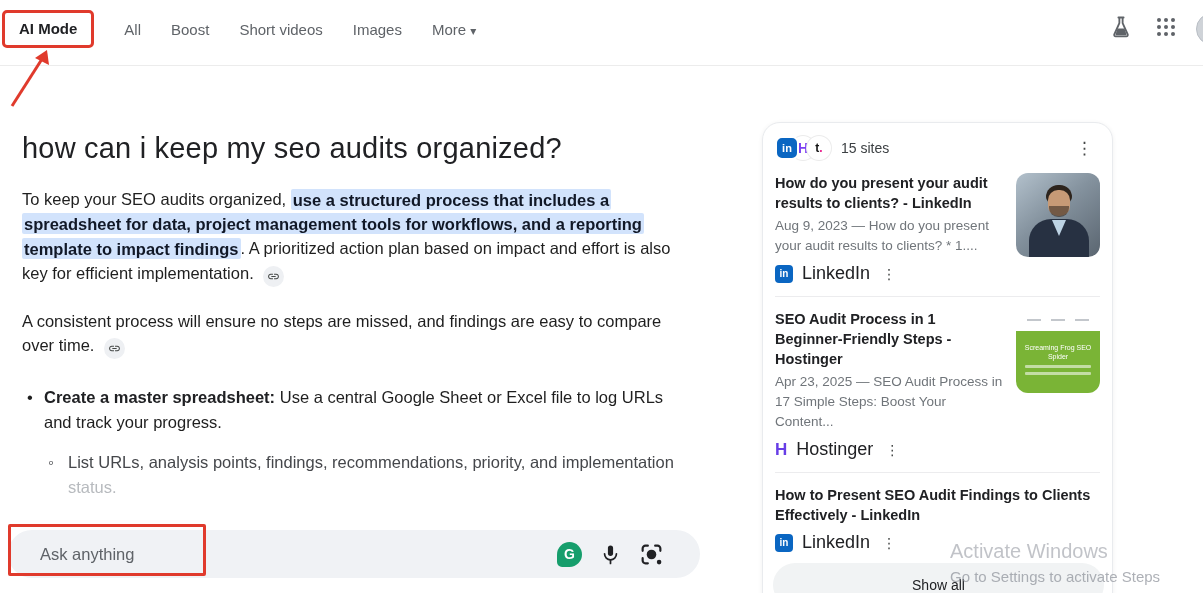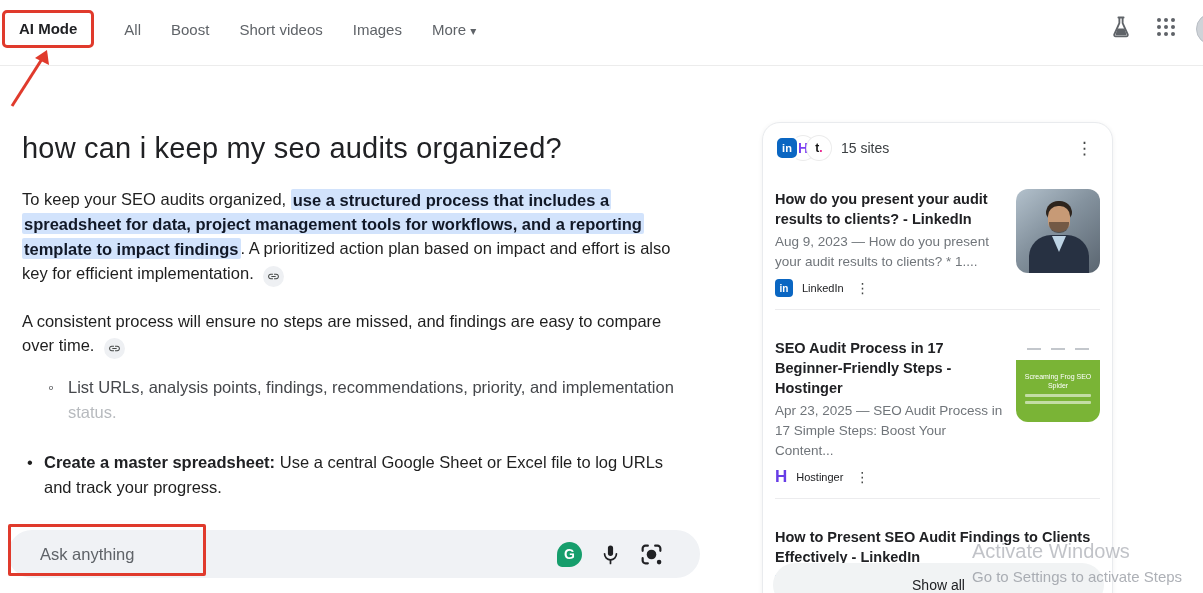--- a/index.html
+++ b/index.html
@@ -77,29 +77,29 @@
          border:2px solid #fff; flex-shrink:0; }
   .fav + .fav { margin-left:-8px; }
   .fav-in { background:#0a66c2; border-radius:7px; color:#fff; font-weight:bold; font-size:11px; z-index:3; }
   .fav-h  { background:#fff; box-shadow:0 0 0 1px #ececec; color:#7b3ff2; font-weight:800; font-size:14px; z-index:2; }
   .fav-t  { background:#fff; box-shadow:0 0 0 1px #ececec; color:#111; font-weight:800; font-size:12px; z-index:4; }
   .fav-t .dot { color:#e91e8c; }
   .sites-count { margin-left:10px; font-size:14px; color:#3c4043; }
   .overflow-dots { margin-left:auto; color:#444746; font-size:17px; line-height:17px; padding:2px 7px;
                    cursor:pointer; user-select:none; }
 
-  .scard { display:flex; margin-top:28px; }
+  .scard { display:flex; margin-top:12px; }
   .scard-text { flex:1; min-width:0; }
   .scard-title { font-size:14.5px; font-weight:bold; line-height:20px; color:#202124; cursor:pointer; }
   .scard-snippet { margin-top:3px; font-size:13.5px; line-height:20px; color:#70757a; }
   .scard-source { margin-top:7px; display:flex; align-items:center; }
   .src-icon-in { width:18px; height:18px; border-radius:4px; background:#0a66c2; color:#fff;
                  font-size:10px; font-weight:bold; display:flex; align-items:center; justify-content:center; }
   .src-icon-h { color:#673de6; font-weight:800; font-size:17px; line-height:18px; }
-  .src-label { font-size:11px; color:#202124; margin-left:9px; }
+  .src-label { font-size:18px; color:#202124; margin-left:9px; }
   .src-dots { color:#444746; font-size:14px; margin-left:12px; cursor:pointer; }
   .scard-thumb { width:84px; height:84px; border-radius:12px; margin-left:12px; overflow:hidden;
                  flex-shrink:0; position:relative; cursor:pointer; }
 
   
   .thumb-photo { background:linear-gradient(140deg,#b3c1cc 0%,#84929e 45%,#5a6570 100%); }
   .thumb-photo .hair { position:absolute; left:30px; top:12px; width:26px; height:18px;
                        background:#2d241d; border-radius:12px 12px 6px 6px; }
   .thumb-photo .face { position:absolute; left:32px; top:17px; width:22px; height:26px;
                        background:#c79a76; border-radius:10px; }
@@ -119,21 +119,21 @@
 
   .sdivider { height:1px; background:#ececee; margin-top:12px; }
 
   .showall-btn {
     position:absolute; left:10px; top:440px; width:331px; height:44px; border-radius:22px;
     background:#f1f3f4; display:flex; align-items:center; justify-content:center;
     font-size:14px; color:#202124; cursor:pointer; z-index:2;
   }
 
   
-  .watermark { position:absolute; left:972px; top:540px; z-index:9; pointer-events:none; white-space:nowrap; }
+  .watermark { position:absolute; left:950px; top:540px; z-index:9; pointer-events:none; white-space:nowrap; }
   .wm1 { font-size:20px; color:rgba(142,146,154,.55); }
   .wm2 { font-size:15px; color:rgba(142,146,154,.72); margin-top:5px; }
 
   svg { display:block; }
 </style>
 </head>
 <body>
 
 <div class="topnav">
   <div class="ai-mode-box">
@@ -190,26 +190,26 @@
 
   <div class="para">
     <span>A consistent process will ensure no steps are missed, and findings are easy to compare over time.</span>
     <span class="cite-chip">
       <svg width="13" height="13" viewBox="0 0 24 24" fill="#444746">
         <path d="M3.9 12c0-1.71 1.39-3.1 3.1-3.1h4V7H7c-2.76 0-5 2.24-5 5s2.24 5 5 5h4v-1.9H7c-1.71 0-3.1-1.39-3.1-3.1zm4.1 1h8v-2H8v2zm9-6h-4v1.9h4c1.71 0 3.1 1.39 3.1 3.1s-1.39 3.1-3.1 3.1h-4V17h4c2.76 0 5-2.24 5-5s-2.24-5-5-5z"></path>
       </svg>
     </span>
   </div>
 
+  <div class="para bullet-row">
+    <span class="b">Create a master spreadsheet:</span><span> Use a central Google Sheet or Excel file to log URLs and track your progress.</span>
+  </div>
+
   <div class="para sub-row" style="margin-top:16px;">
     <span>List URLs, analysis points, findings, recommendations, priority, and implementation </span><span class="faded">status.</span>
-  </div>
-
-  <div class="para bullet-row">
-    <span class="b">Create a master spreadsheet:</span><span> Use a central Google Sheet or Excel file to log URLs and track your progress.</span>
   </div>
 </div>
 
 <div class="askbar">
   <input type="text" placeholder="Ask anything" style="">
   <div class="ask-icons">
     <span class="gram-icon">G</span>
     <span>
       <svg width="23" height="23" viewBox="0 0 24 24">
         <rect x="9.3" y="2.5" width="5.4" height="11" rx="2.7" fill="#202124"></rect>
@@ -263,21 +263,21 @@
       <div class="hair"></div>
       <div class="face"></div>
       <div class="beard"></div>
     </div>
   </div>
 
   <div class="sdivider"></div>
 
   <div class="scard">
     <div class="scard-text">
-      <div class="scard-title">SEO Audit Process in 17 Beginner-Friendly Steps - Hostinger</div>
+      <div class="scard-title">SEO Audit Process in 1 Beginner-Friendly Steps - Hostinger</div>
       <div class="scard-snippet">Apr 23, 2025 — SEO Audit Process in 17 Simple Steps: Boost Your Content...</div>
       <div class="scard-source">
         <span class="src-icon-h">H</span>
         <span class="src-label">Hostinger</span>
         <span class="src-dots">⋮</span>
       </div>
     </div>
     <div class="scard-thumb thumb-green">
       <div class="tg-nav">
           <i></i>

